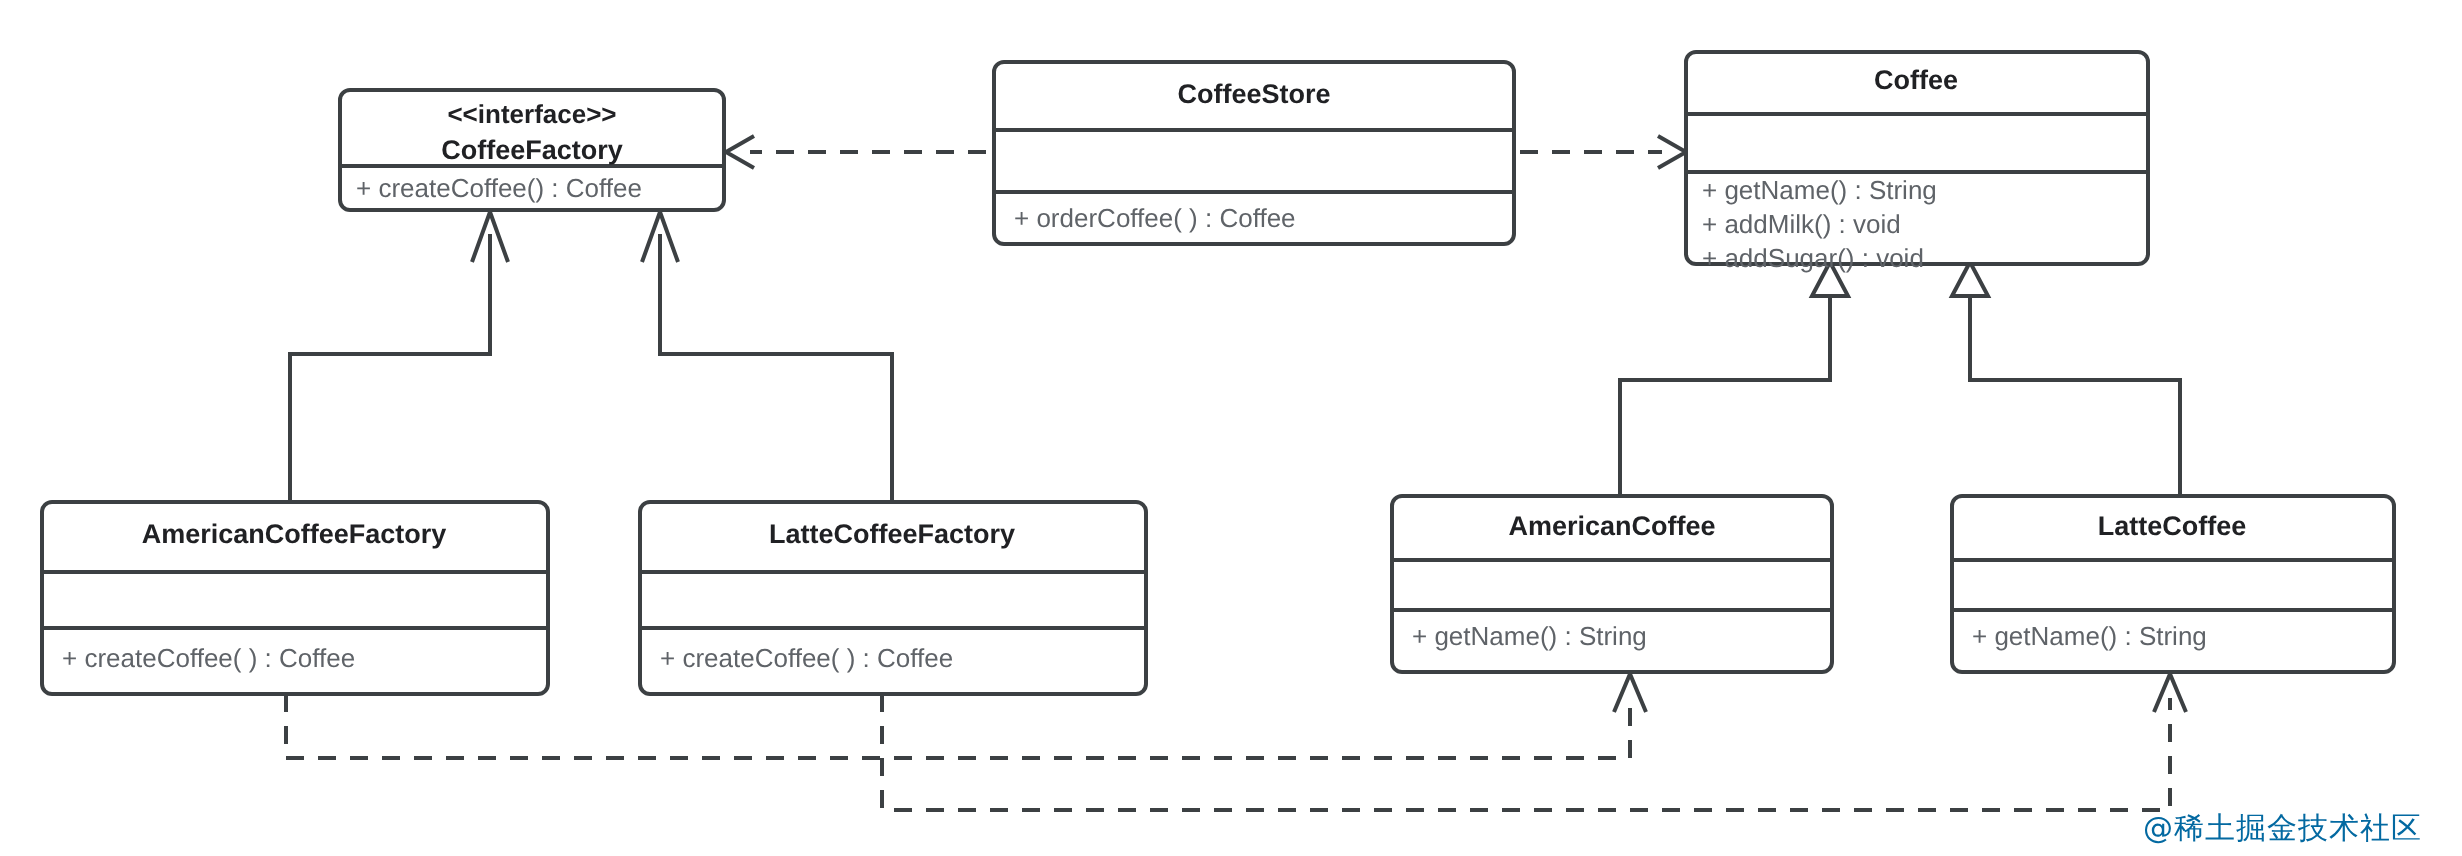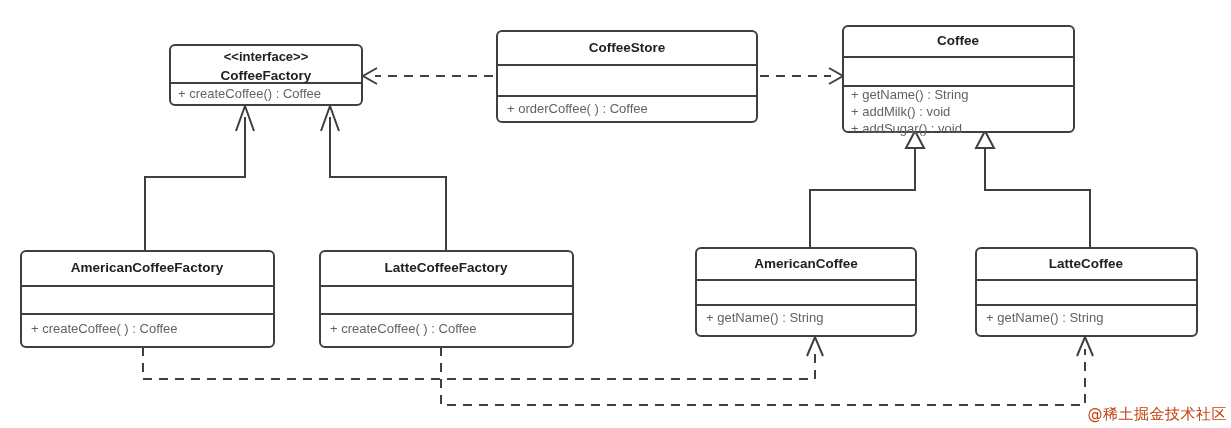--- a/index.html
+++ b/index.html
@@ -72,25 +72,25 @@
     fill: none;
     stroke-linecap: butt;
   }
   .arrow-hollow {
     stroke: #3c4043;
     stroke-width: 2;
     fill: #ffffff;
   }
   .watermark {
     position: absolute;
-    right: 4px;
+    right: 20px;
     bottom: 4px;
     font-family: "DejaVu Sans", sans-serif;
     font-size: 15px;
-    color: #c2410c;
+    color: #0369a1;
     letter-spacing: 0.5px;
     white-space: nowrap;
     user-select: none;
   }
 </style>
 </head>
 <body>
 
 <div id="diagram-root">
   <svg width="1231" height="428" viewBox="0 0 1231 428">

